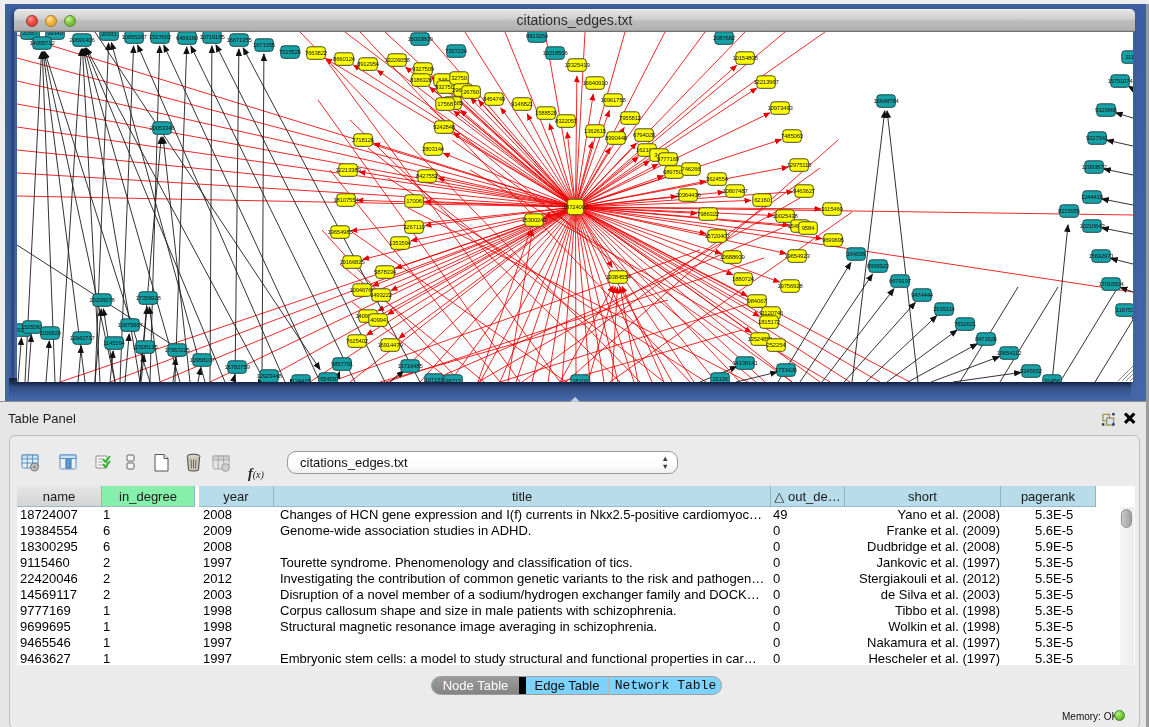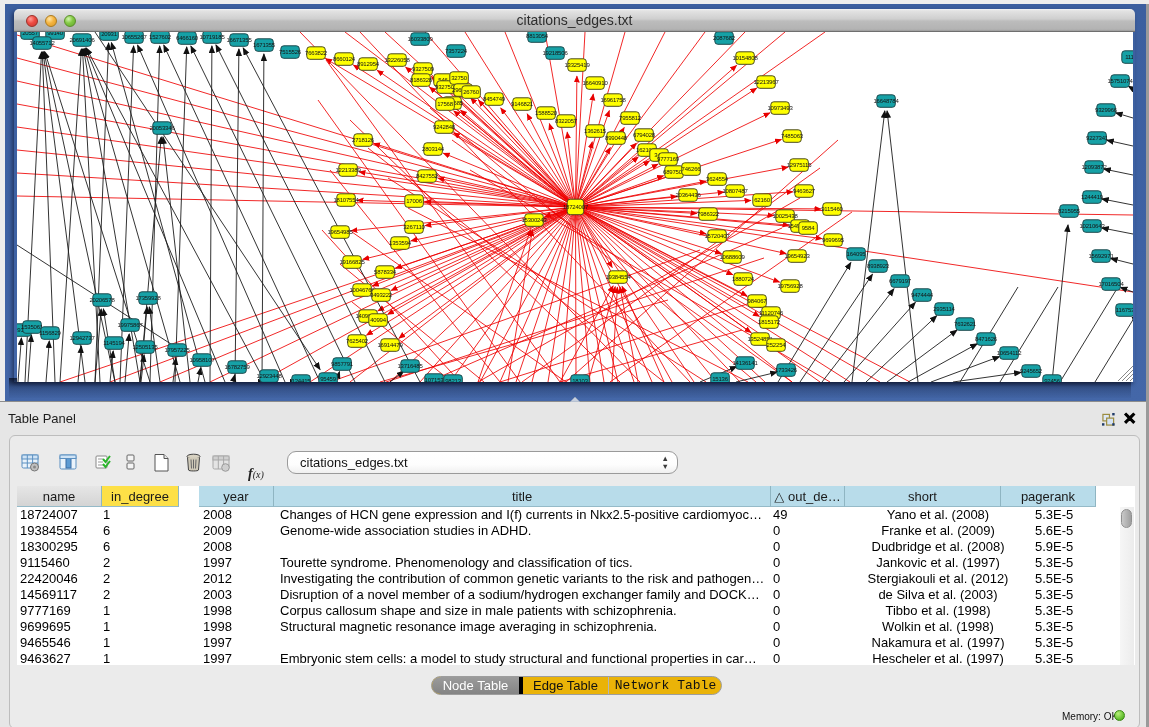--- a/index.html
+++ b/index.html
@@ -39,31 +39,31 @@
 #tbl { position:absolute; left:17px; top:84px; width:1118px; height:179px; background:#fff; }
 .th { position:absolute; top:84px; height:21px; background:linear-gradient(180deg,#c6e3ef 0%,#b5dbe9 50%,#abd2e2 100%); border-right:1px solid #8fb5c2; border-bottom:1px solid #95bac8;
   font-size:13px; color:#1a1a1a; text-align:center; line-height:21px; }
 .tr { position:absolute; left:17px; width:1103px; height:16px; font-size:13px; color:#000; white-space:nowrap; }
 .c { position:absolute; top:0; overflow:hidden; }
 .cn { left:3px;  width:80px; }
 .ci { left:86px; width:92px; }
 .cy { left:186px; width:72px; }
 .ct { left:263px; width:490px; }
 .co { left:756px; width:70px; }
-.cs { left:827px; width:156px; text-align:center;margin-left:16px; }
+.cs { left:827px; width:156px; text-align:right; }
 .cp { left:986px; width:93px;margin-left:32px; }
 
 #sb { position:absolute; left:1120px; top:105px; width:14px; height:158px; background:linear-gradient(90deg,#f6f6f6,#ececec); }
 #sbthumb { position:absolute; left:1121px; top:107px; width:11px; height:19px; background:linear-gradient(90deg,#c9c9c9,#9f9f9f); border-radius:6px; border:1px solid #909090; }
 
 #segs { position:absolute; left:431px; top:274px; width:291px; height:19px; border:1px solid #9d9d9d; border-radius:9.5px;
-  background:#eab308; font-size:13px; }
+  background:#7dd3fc; font-size:13px; }
 #segs .s { position:absolute; top:0; height:17px; line-height:17px; text-align:center; color:#111; }
 #seg1 { left:0; width:87px; background:linear-gradient(180deg,#9b9b9b,#848484); color:#fff !important; border-radius:8.5px 0 0 8.5px; }
-#seg2 { left:87px; width:89px; border-left:4px solid #000000; }
+#seg2 { left:87px; width:89px; border-left:7px solid #000000; }
 #seg3 { left:176px; width:114px; border-left:1px solid #b5b5b5;font-family:Liberation Mono, monospace; }
 
 #mem { position:absolute; left:1062px; top:309px; font-size:10px; color:#111; }
 #memdot { position:absolute; left:1114px; top:308px; width:11px; height:11px; border-radius:50%;
   background:radial-gradient(circle at 35% 30%, #b8f07a, #5dbb2a 70%, #3f9c18); border:1px solid #3c8a16; }
 </style></head>
 <body>
 <div id="app">
   <div id="desk"></div>
   <div id="deskshadow"></div>
@@ -664,21 +664,21 @@
         <rect x="1" y="3" width="16" height="13" rx="1.5" fill="#e4e4e4" stroke="#a8a8a8"></rect>
         <rect x="1" y="3" width="16" height="4" fill="#d0d0d0" stroke="#a8a8a8"></rect>
         <line x1="6.3" y1="3" x2="6.3" y2="16" stroke="#a8a8a8"></line>
         <line x1="11.6" y1="3" x2="11.6" y2="16" stroke="#a8a8a8"></line>
         <circle cx="13.5" cy="14.5" r="3.8" fill="#cfcfcf" stroke="#9a9a9a"></circle>
       </svg>
 <div class="ticon" style="left:248px;top:64px;font-size:14px;font-style:italic;color:#222;font-family:'Liberation Serif',serif"><b>f</b><span style="font-size:10px">(x)</span></div>
     <div id="combo">citations_edges.txt<span class="arr">▲<br>▼</span></div>
     <div id="tbl"></div>
     <div class="th" style="left:17px;width:85px;background:linear-gradient(180deg,#e6e6e6,#d4d4d4)">name</div>
-<div class="th" style="left:102px;width:77px;background:#fde047">in_degree</div>
+<div class="th" style="left:102px;width:93px;background:#86efac">in_degree</div>
 <div class="th" style="left:199px;width:75px;background:#b8dcea">year</div>
 <div class="th" style="left:274px;width:497px;background:#b8dcea">title</div>
 <div class="th" style="left:771px;width:74px;background:#b8dcea">△ out_de…</div>
 <div class="th" style="left:845px;width:156px;background:#b8dcea">short</div>
 <div class="th" style="left:1001px;width:95px;background:#b8dcea">pagerank</div>
     <div class="tr" style="top:105px">
 <span class="c cn">18724007</span>
         <span class="c ci">1</span>
         <span class="c cy">2008</span>
         <span class="c ct">Changes of HCN gene expression and I(f) currents in Nkx2.5-positive cardiomyoc…</span>

